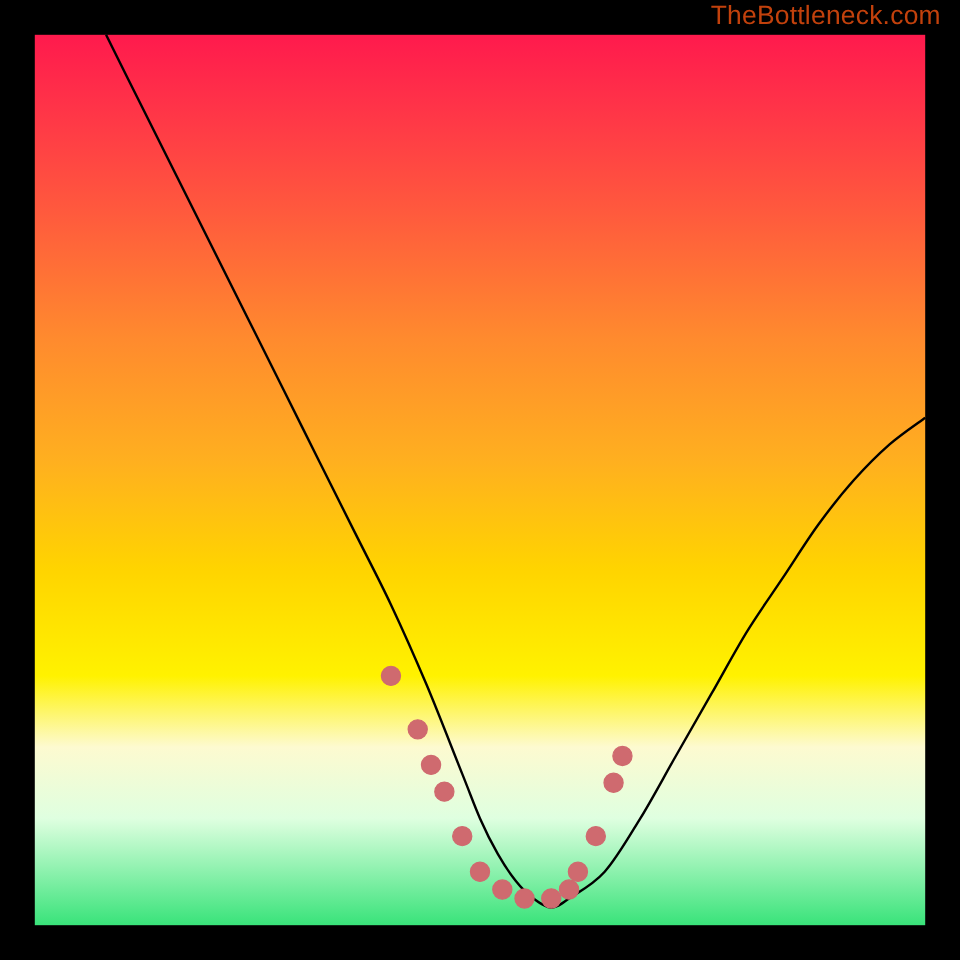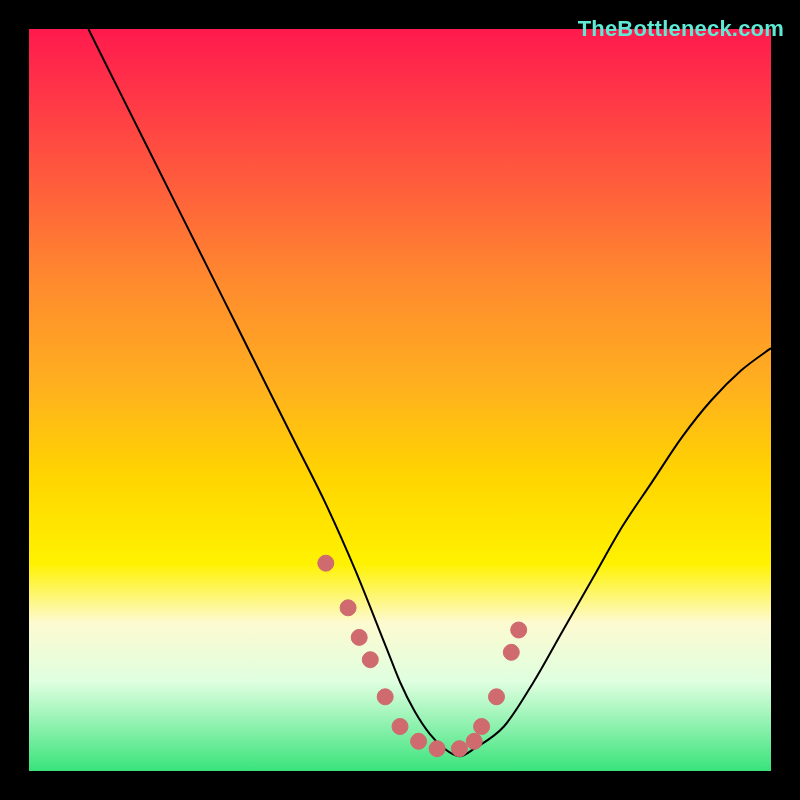--- a/index.html
+++ b/index.html
@@ -24,25 +24,25 @@
       #ff8a2e 34%,
       #ffb01f 48%,
       #ffd400 60%,
       #fff200 72%,
       #fdfad0 80%,
       #dfffe0 88%,
       #39e37a 100%);
   }
   .watermark {
     position: absolute;
-    top: 16px;
+    top: 0;
     right: 16px;
-    color: #5eead4;
+    color: #c2410c;
     font-size: 22px;
-    font-weight: 700;
+    font-weight: 400;
     letter-spacing: 0.2px;
     user-select: none;
   }
   svg.curve {
     position: absolute;
     left: 0; top: 0;
     width: 742px;
     height: 742px;
     overflow: visible;
   }

